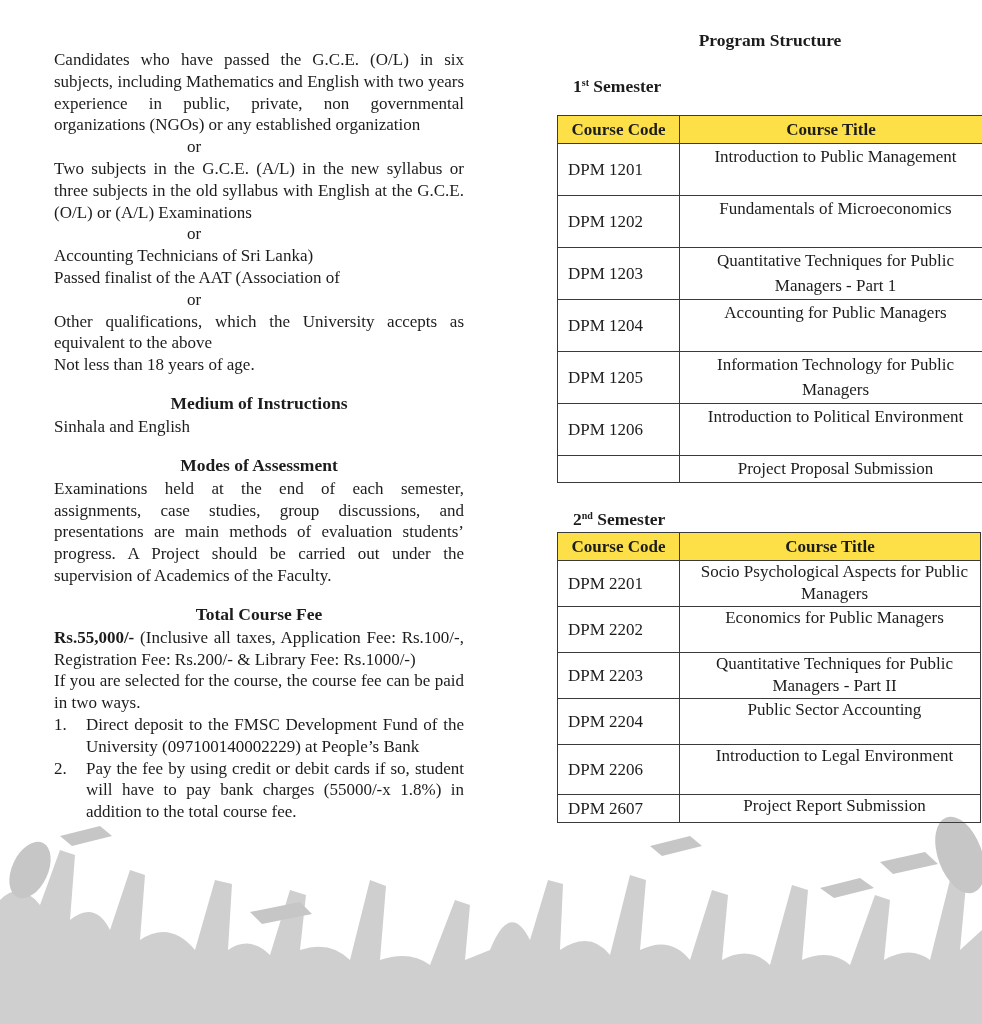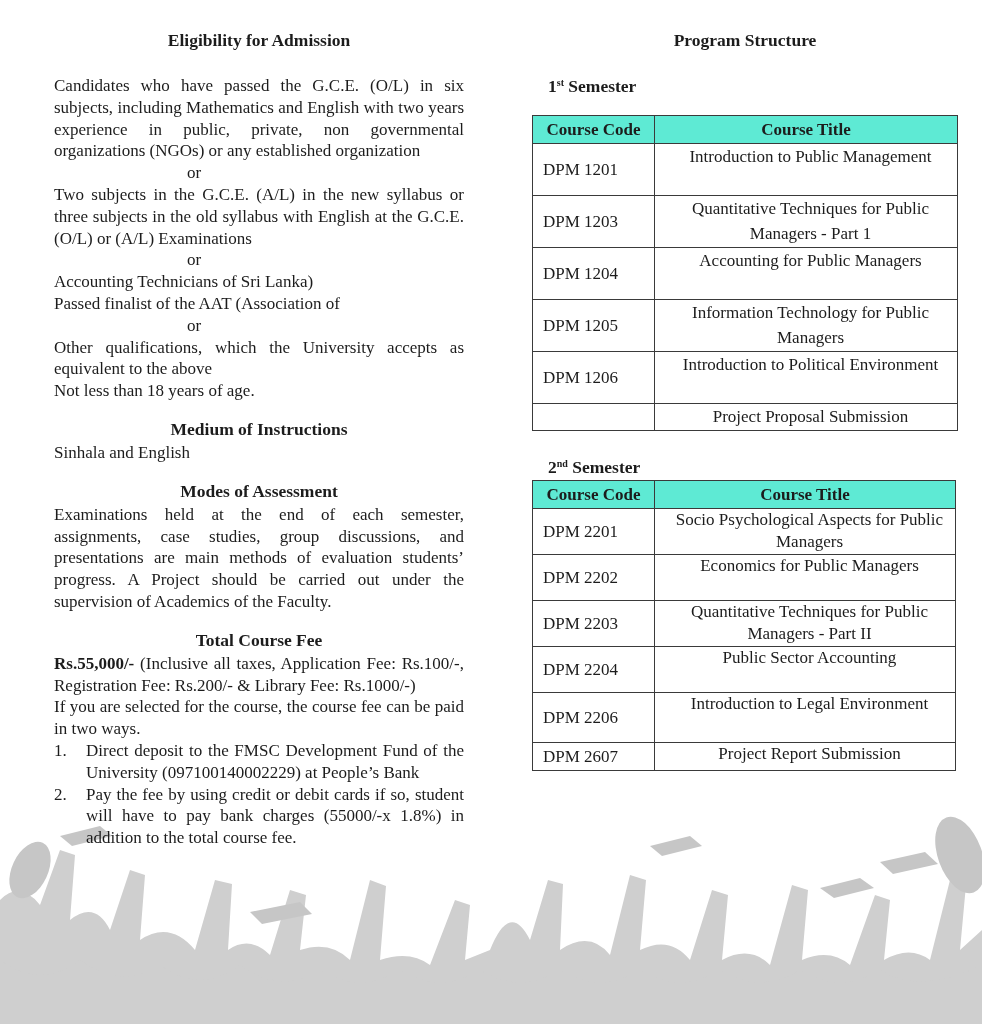--- a/index.html
+++ b/index.html
@@ -5,37 +5,37 @@
   html, body { margin: 0; padding: 0; }
   body {
     width: 982px; height: 1024px; position: relative; overflow: hidden;
     background: #ffffff; color: #1c1c1c;
     font-family: "Liberation Serif", "DejaVu Serif", serif;
     font-size: 17px; line-height: 21.8px;
   }
   .bg { position: absolute; left: 0; top: 0; width: 982px; height: 1024px; z-index: 0; }
   .col { position: absolute; z-index: 1; }
   .left { left: 54px; top: 27px; width: 410px; }
-  .right { left: 532px; top: 27px; width: 426px; }
+  .right { left: 557px; top: 27px; width: 426px; }
   h2 { font-size: 17.5px; font-weight: bold; text-align: center; margin: 0; line-height: 26px; }
   p { margin: 0; }
   .just { text-align: justify; }
   .or { padding-left: 133px; }
   .and { padding-left: 133px; }
   .gap { height: 22px; }
   .gap-s { height: 14px; }
   ol { margin: 0; padding: 0; list-style: none; }
   ol li { display: flex; text-align: justify; }
   ol li .num { width: 32px; flex: none; }
   ol li .txt { flex: 1; }
   .sem { font-weight: bold; font-size: 17.5px; margin-left: 16px; line-height: 26px; }
   .sem sup { font-size: 10px; vertical-align: 6px; }
   table { border-collapse: collapse; width: 426px; background: rgba(255,255,255,0.0); }
   th, td { border: 1.5px solid #3a3a3a; font-size: 17px; line-height: 25px; }
-  th { background: #5eead4; font-weight: bold; text-align: center; }
+  th { background: #fde047; font-weight: bold; text-align: center; }
   td.code { width: 109px; padding-left: 10px; vertical-align: middle; }
   td.title { padding-left: 10px; vertical-align: top; padding-top: 0; text-align: center; }
   th.hcode { width: 119px; }
   .t1 tr.r td { height: 49px; }
   .t1 tr.last td { height: 24px; }
   .t2 tr.r td { height: 43px; }
   .t2 td.title { line-height: 22px; }
   .t2 tr.last td { height: 24px; }
   .t2 td.code { width: 109px; }
 </style>
@@ -54,21 +54,20 @@
     <polygon points="820,888 860,878 874,888 834,898"></polygon>
     <polygon points="650,846 690,836 702,846 662,856"></polygon>
     <polygon points="880,862 925,852 938,864 893,874"></polygon>
     <ellipse cx="960" cy="855" rx="22" ry="40" transform="rotate(-20 960 855)"></ellipse>
     <ellipse cx="30" cy="870" rx="18" ry="30" transform="rotate(25 30 870)"></ellipse>
   </g>
 </svg>
 
 <div class="col left">
   <section>
-    <h2>Eligibility for Admission</h2>
     <div class="gap"></div>
     <p class="just">Candidates who have passed the G.C.E. (O/L) in six subjects, including Mathematics and English with two years experience in public, private, non governmental organizations (NGOs) or any established organization</p>
     <p class="or">or</p>
     <p class="just">Two subjects in the G.C.E. (A/L) in the new syllabus or three subjects in the old syllabus with English at the G.C.E. (O/L) or (A/L) Examinations</p>
     <p class="or">or</p>
     <p>Accounting Technicians of Sri Lanka)</p>
     <p>Passed finalist of the AAT (Association of</p>
     <p class="or">or</p>
     <p class="just">Other qualifications, which the University accepts as equivalent to the above</p>
     <p>Not less than 18 years of age.</p>
@@ -110,20 +109,24 @@
     <thead>
       <tr>
         <th class="hcode">Course Code</th>
         <th style="vertical-align:top">Course Title</th>
       </tr>
     </thead>
     <tbody>
       <tr class="r">
           <td class="code">DPM 1201</td>
           <td class="title">Introduction to Public Management</td>
+        </tr>
+      <tr class="r">
+          <td class="code">DPM 1202</td>
+          <td class="title">Fundamentals of Microeconomics</td>
         </tr>
       <tr class="r">
           <td class="code">DPM 1203</td>
           <td class="title">Quantitative Techniques for Public Managers - Part 1</td>
         </tr>
       <tr class="r">
           <td class="code">DPM 1204</td>
           <td class="title">Accounting for Public Managers</td>
         </tr>
       <tr class="r">

